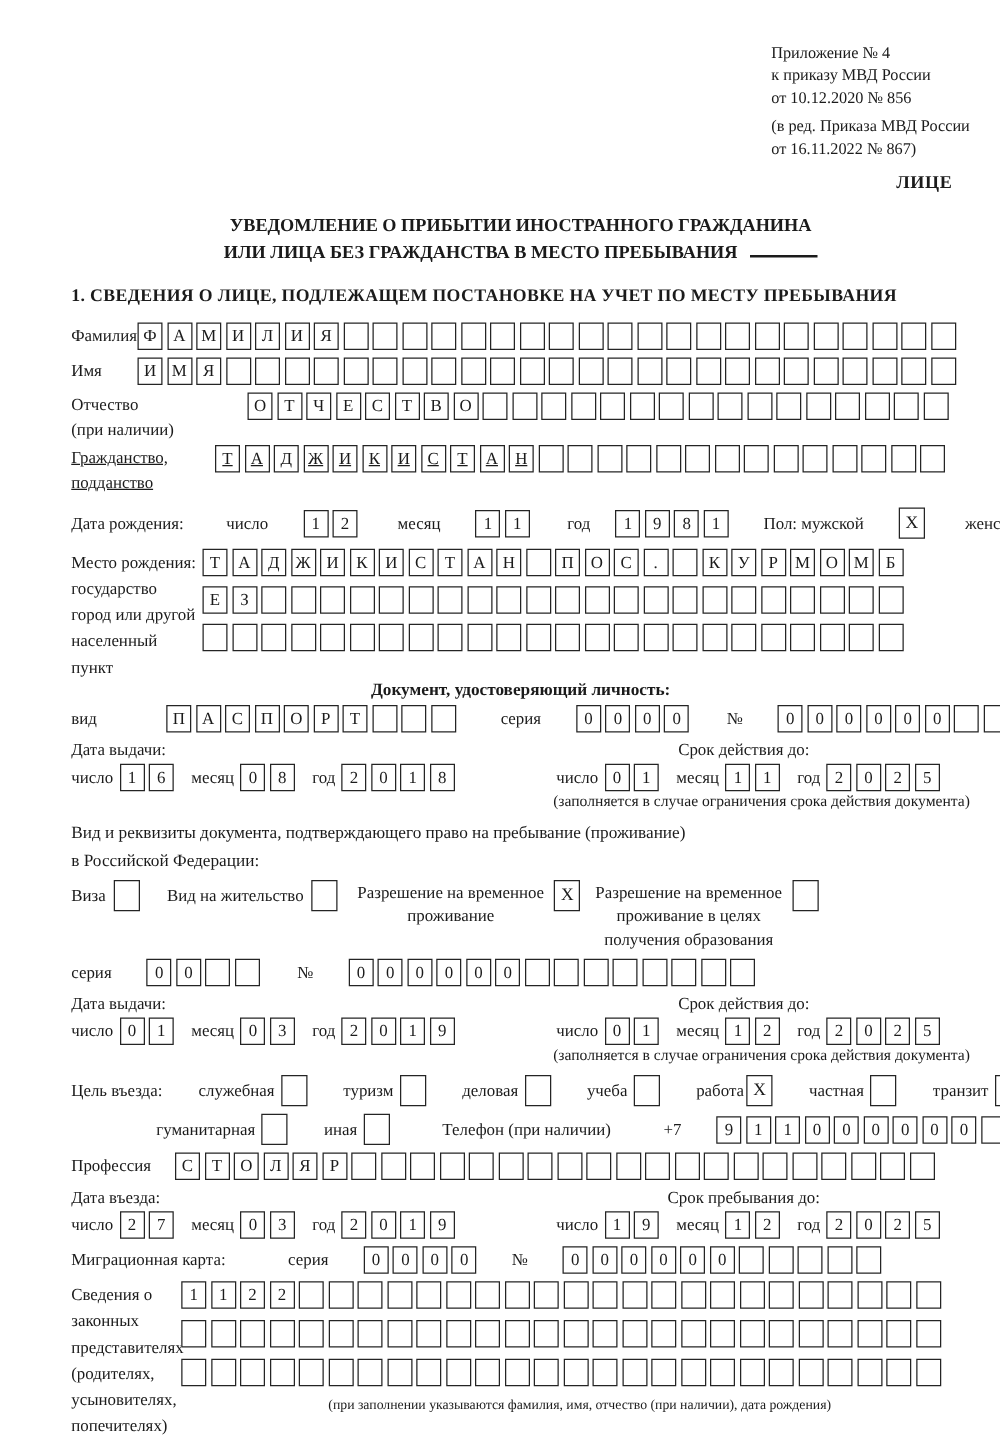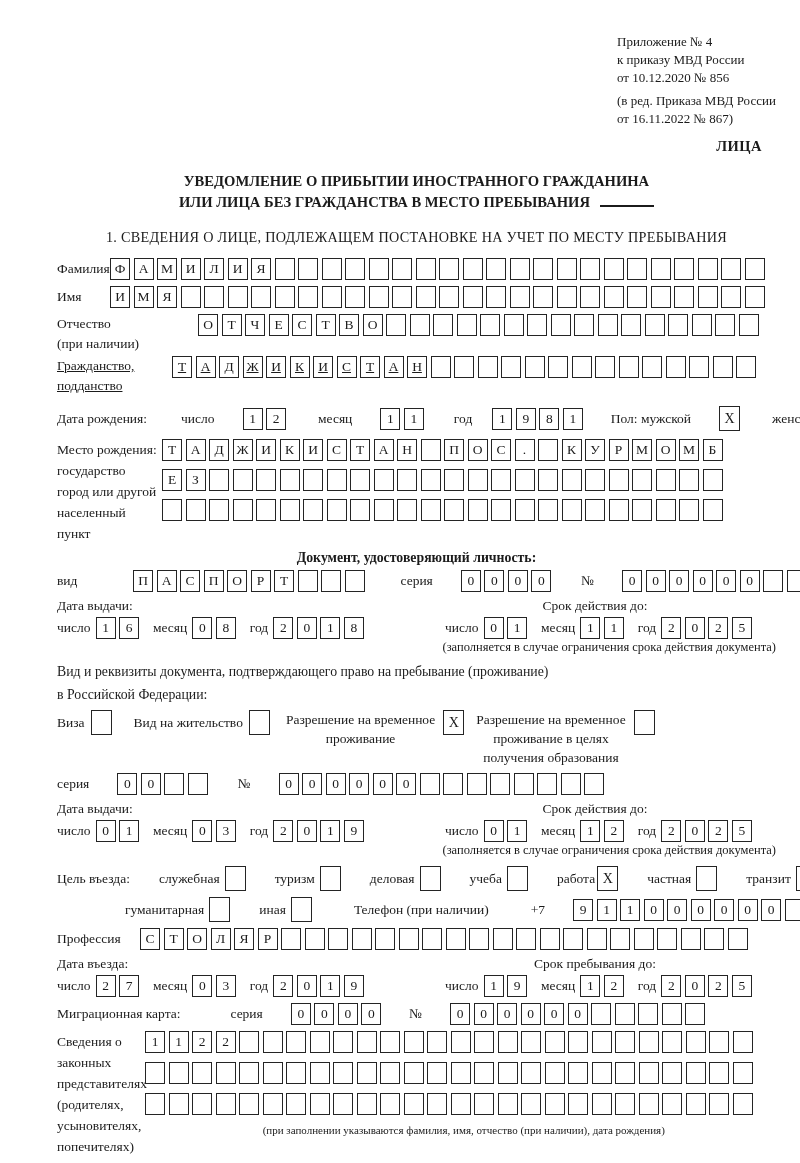--- a/index.html
+++ b/index.html
@@ -11,41 +11,41 @@
   }
   .page { padding:33px 24px 0 57px; }
 
   .hdr { margin-left:560px; font-size:13px; line-height:18px; }
   .hdr .g2 { margin-top:5px; }
   .forma { margin-top:10px; padding-right:14px; text-align:right; font-weight:bold; font-size:14.5px; letter-spacing:.5px; }
 
   .title { margin-top:16px; text-align:center; font-weight:bold; font-size:14.6px; line-height:21px; }
   .blank { display:inline-block; width:54px; border-bottom:2px solid #1b1b1b; height:14px; margin-left:10px; }
 
-  .sec { margin-top:16px; font-weight:normal; font-size:14.2px; letter-spacing:.3px; white-space:nowrap;text-align:center; }
+  .sec { margin-top:16px; font-weight:bold; font-size:14.2px; letter-spacing:.3px; white-space:nowrap; }
 
   .frow { display:flex; align-items:flex-start; }
   .lbl { font-size:13.5px; line-height:22px; flex-shrink:0; white-space:nowrap; }
   .lbl2 { font-size:13.5px; line-height:20px; flex-shrink:0; }
   .cells { display:flex; gap:3.5px; flex-shrink:0; }
   .cell { width:20px; height:22px; border:1.6px solid #242424; display:flex; align-items:center; justify-content:center;
           font-size:13.5px; flex-shrink:0; background:#fff; }
   .box { width:21px; height:25px; border:1.6px solid #242424; display:inline-flex; align-items:center; justify-content:center;
          font-size:14px; flex-shrink:0; background:#fff; }
 
   .w53{width:53px;} .w141{width:141px;} .w115{width:115px;} .w105{width:105px;} .w83{width:83px;} .w88{width:88px;} .w56{width:56px;}
   .mt2{margin-top:2px;text-decoration:underline;} .mt4{margin-top:4px;} .mt6{margin-top:6px;} .mt8{margin-top:8px;}
   .mt10{margin-top:10px;} .mt12{margin-top:12px;}
   .ml8{margin-left:8px;} .ml10{margin-left:10px;} .ml12{margin-left:12px;} .ml14{margin-left:14px;} .ml16{margin-left:16px;}
   .ml22{margin-left:22px;} .ml30{margin-left:30px;} .ml68{margin-left:68px;}
 
   .bp-cells > .cells { margin-bottom:8px; }
   .bp-cells > .cells:last-child { margin-bottom:0; }
 
-  .center-h { text-align:center; font-weight:bold; font-size:13.8px; margin-top:6px; }
+  .center-h { text-align:center; font-weight:bold; font-size:13.8px; }
 
   .dheads { display:flex; margin-top:6px; font-size:13.5px; }
   .dh-l { width:348px; text-align:left; }
   .dh-r { width:300px; margin-left:40px; text-align:center; }
   .dnums { display:flex; margin-top:3px; align-items:center; }
   .dgroup { display:flex; align-items:center; }
   .dgroup .lbl { margin:0 5px 0 14px; }
   .dgroup .lbl:first-child { margin-left:0; }
   .dg-l { width:348px; }
   .dg-r { margin-left:40px; }
@@ -75,21 +75,21 @@
 <div class="page">
 
   <div class="hdr">
     <div>Приложение № 4</div>
     <div>к приказу МВД России</div>
     <div>от 10.12.2020 № 856</div>
     <div class="g2">(в ред. Приказа МВД России</div>
     <div>от 16.11.2022 № 867)</div>
   </div>
 
-  <div class="forma">ЛИЦА</div>
+  <div class="forma">ЛИЦЕ</div>
 
   <div class="title">
     <div>УВЕДОМЛЕНИЕ О ПРИБЫТИИ ИНОСТРАННОГО ГРАЖДАНИНА</div>
     <div><span>ИЛИ ЛИЦА БЕЗ ГРАЖДАНСТВА В МЕСТО ПРЕБЫВАНИЯ</span><span class="blank"></span></div>
   </div>
 
   <div class="sec">1. СВЕДЕНИЯ О ЛИЦЕ, ПОДЛЕЖАЩЕМ ПОСТАНОВКЕ НА УЧЕТ ПО МЕСТУ ПРЕБЫВАНИЯ</div>
 
   <div class="frow mt12">
     <div class="lbl w53">Фамилия</div>

